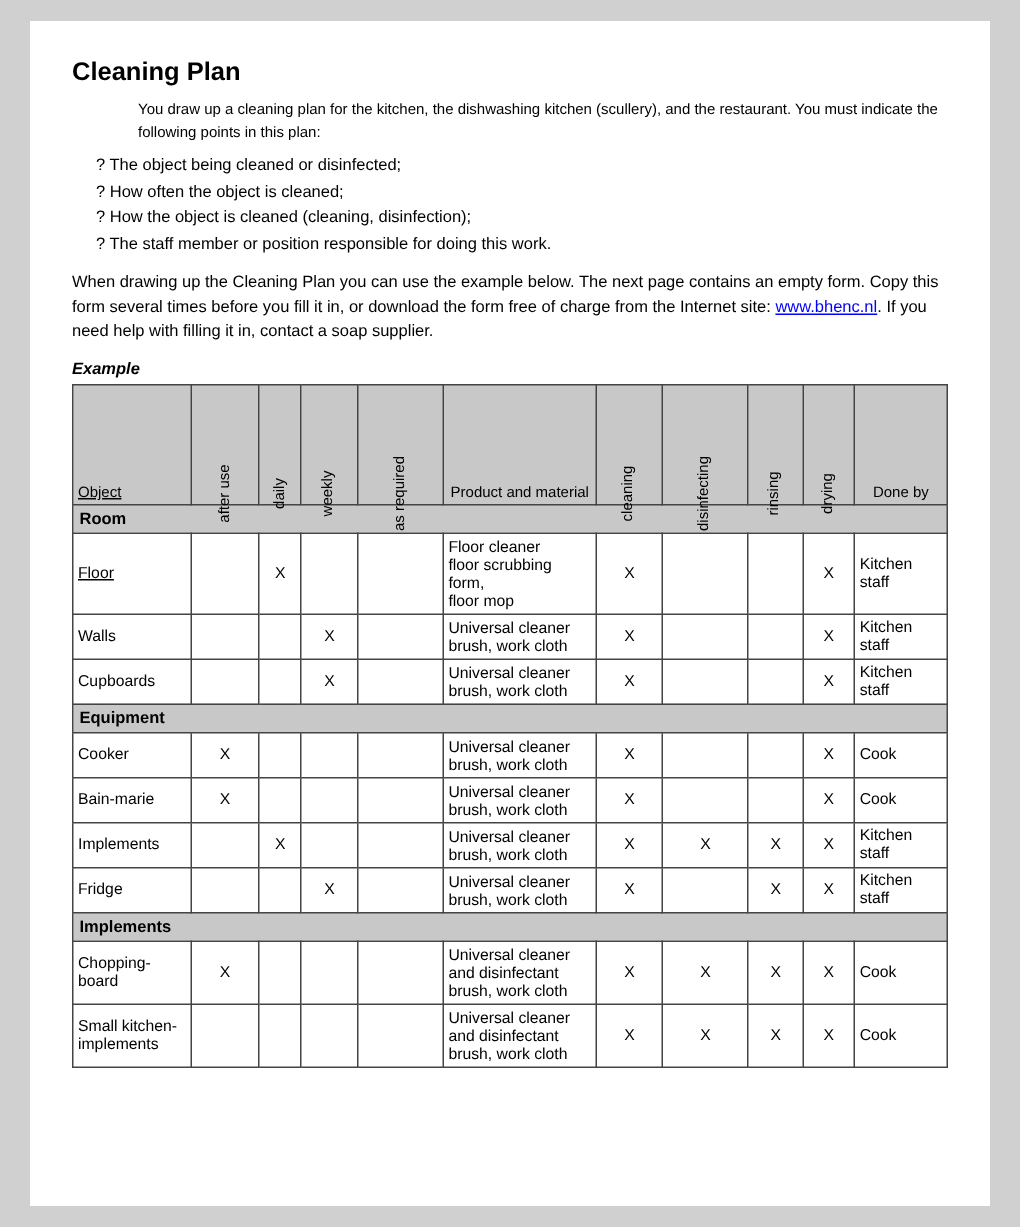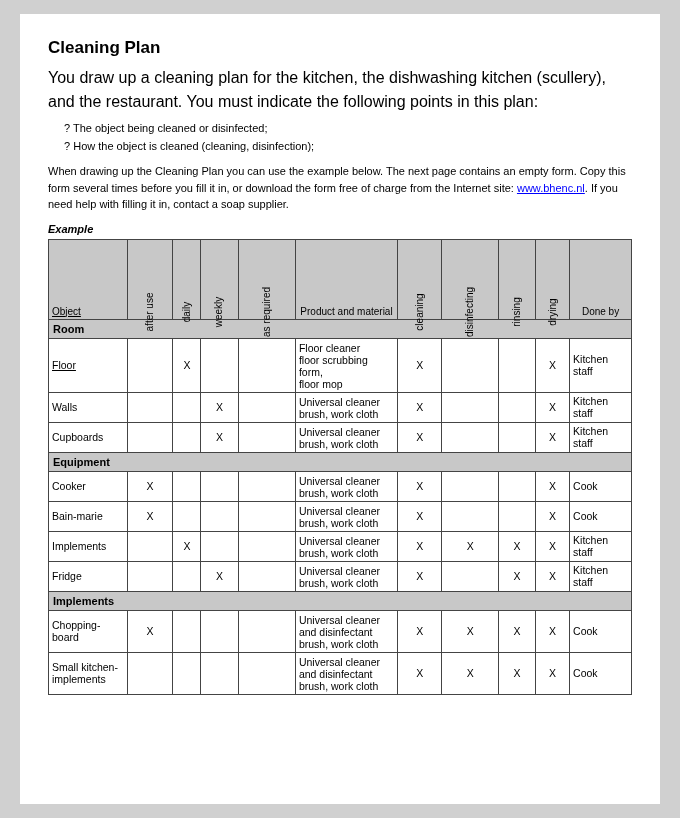--- a/index.html
+++ b/index.html
@@ -18,23 +18,24 @@
       min-height: 790px;
       margin: 14px auto;
       padding: 24px 28px 24px 28px;
     }
     h1 {
       font-size: 17px;
       font-weight: bold;
       margin-bottom: 8px;
     }
     .intro {
-      font-size: 16px;
+      font-size: 10px;
       margin-bottom: 6px;
       line-height: 1.5;
+      margin-left: 44px;
     }
     .bullet-list {
       margin-left: 16px;
       margin-bottom: 8px;
     }
     .bullet-list li {
       list-style: none;
       font-size: 11px;
       line-height: 1.6;
     }
@@ -102,21 +103,23 @@
 
 <div class="page">
   <h1>Cleaning Plan</h1>
 
   <p class="intro">
     <span>You draw up a cleaning plan for the kitchen, the dishwashing kitchen (scullery), and the restaurant.
 You must indicate the following points in this plan:</span>
   </p>
   <ul class="bullet-list">
     <li>The object being cleaned or disinfected;</li>
+    <li>How often the object is cleaned;</li>
     <li>How the object is cleaned (cleaning, disinfection);</li>
+    <li>The staff member or position responsible for doing this work.</li>
   </ul>
 
   <p class="para">
     <span>When drawing up the Cleaning Plan you can use the example below. The next page contains an empty form. Copy this form several times before you fill it in, or download the form free of charge from the Internet site: </span><a href="#">www.bhenc.nl</a><span>. If you need help with filling it in, contact a soap supplier.</span>
   </p>
 
   <div class="example-label">Example</div>
 
   <table>
     <thead>

